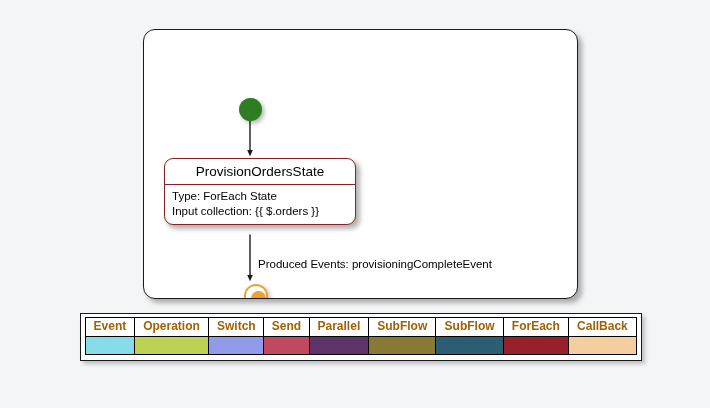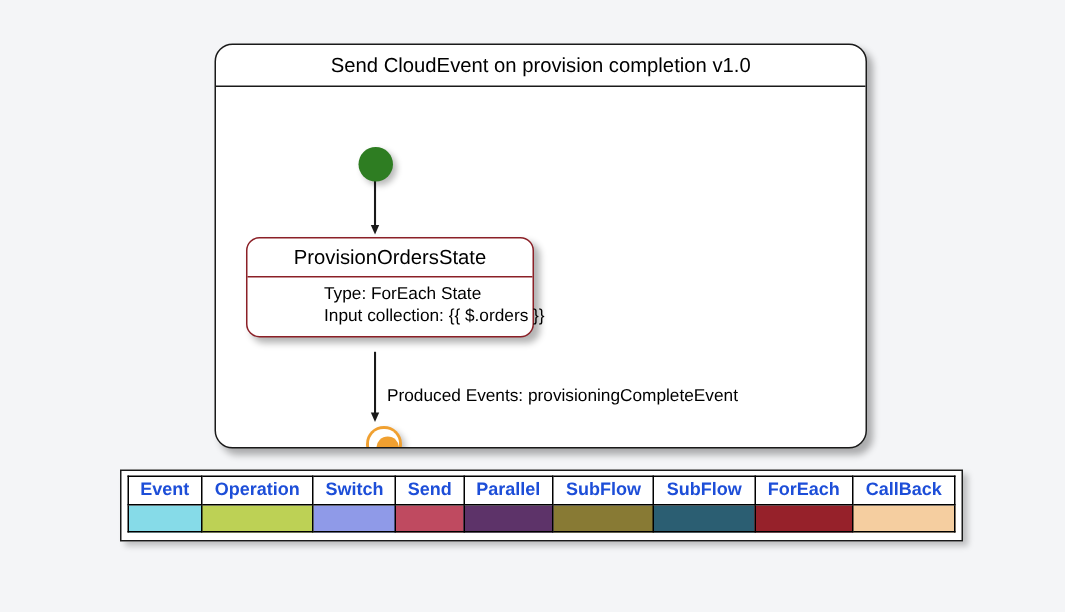--- a/index.html
+++ b/index.html
@@ -97,21 +97,20 @@
     white-space: nowrap;
   }
   #state-node-body {
     padding: 4px 7px 6px;
   }
   .state-detail-line {
     font-size: 11.5px;
     color: #000;
     line-height: 14.5px;
     white-space: nowrap;
-    margin-left: 44px;
   }
 
   
   #transition-label {
     position: absolute;
     left: 114px;
     top: 200px;
     font-size: 11.5px;
     color: #000;
     white-space: nowrap;
@@ -171,39 +170,38 @@
   }
   #legend-table {
     border-collapse: collapse;
     table-layout: auto;
     width: 100%;
   }
   #legend-table th {
     border: 1.3px solid #000;
     font-size: 12px;
     font-weight: bold;
-    color: #1d4ed8;
+    color: #a16207;
     background: #ffffff;
     padding: 1px 6px 2px;
     text-align: center;
     white-space: nowrap;
     line-height: 15px;
   }
   #legend-table td {
     border: 1.3px solid #000;
     height: 17px;
     padding: 0;
   }
 </style>
 </head>
 <body>
 
 <div id="workflow-frame">
 
-  <div id="workflow-title">Send CloudEvent on provision completion v1.0</div>
 
   <div id="workflow-canvas">
 
     <svg id="connectors" viewBox="0 0 435 242" preserveAspectRatio="none">
       <defs>
         <marker id="arrowhead" markerWidth="8" markerHeight="8" refX="3.2" refY="4" orient="auto" markerUnits="userSpaceOnUse">
           <path d="M 0 1.2 L 6.4 4 L 0 6.8 z" fill="#1a1a1a"></path>
         </marker>
       </defs>
       <line x1="106.5" y1="63" x2="106.5" y2="96" stroke="#1a1a1a" stroke-width="1.4" marker-end="url(#arrowhead)"></line>

